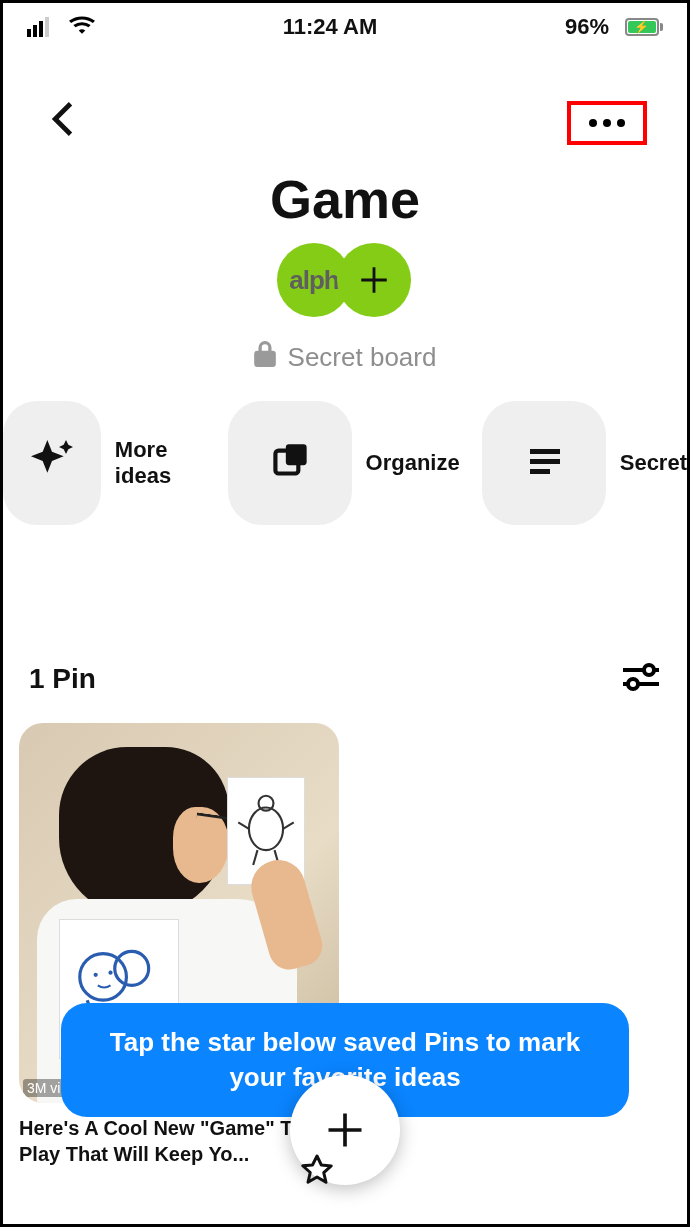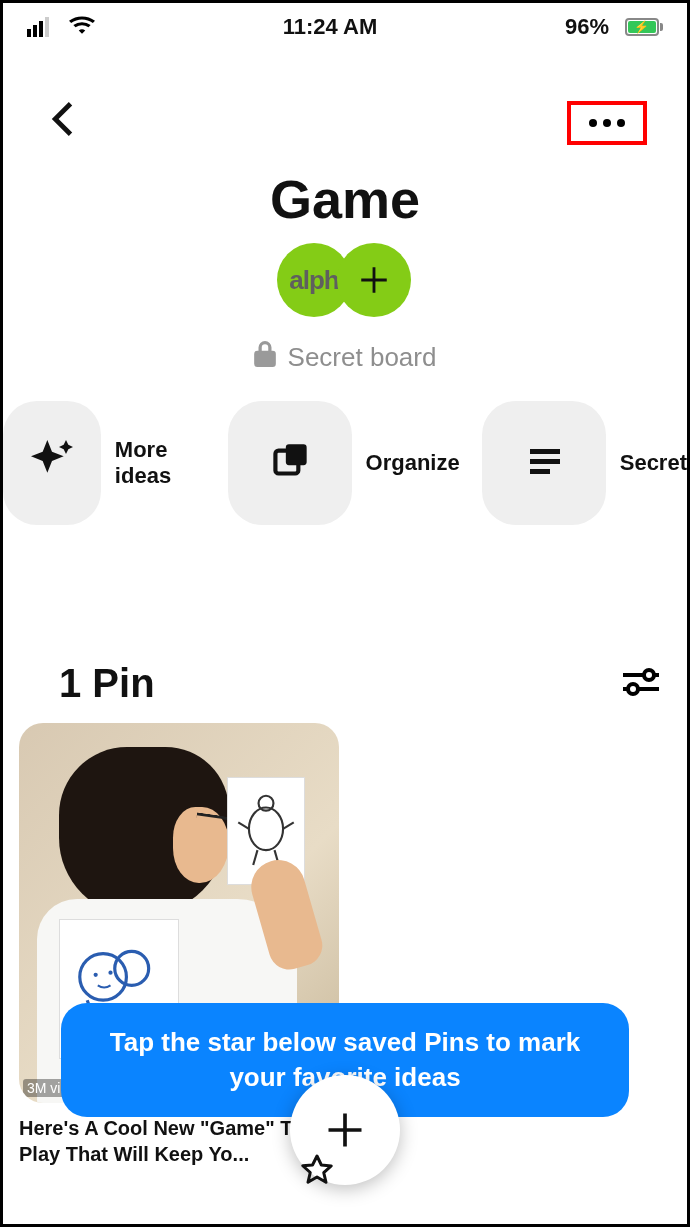--- a/index.html
+++ b/index.html
@@ -42,21 +42,21 @@
   .secret { position:absolute; top:338px; left:0; right:0; display:flex; gap:12px; justify-content:center; align-items:center; color:#8e8e8e; font-size:26px; }
 
   
   .tiles { position:absolute; top:398px; left:0; right:0; display:flex; justify-content:center; gap:22px; }
   .tile { display:flex; flex-direction:row; align-items:center; gap:14px; }
   .tile-btn { width:124px; height:124px; border-radius:34px; background:#efefef; display:flex; align-items:center; justify-content:center; }
   .tile-label { font-size:22px; font-weight:600; }
 
   
   .section { position:absolute; top:658px; left:0; right:0; display:flex; justify-content:space-between; align-items:center; padding: 0 26px; }
-  .section-title { font-size:40px; font-weight:800;margin-left:30px; }
+  .section-title { font-size:28px; font-weight:800; }
 
   
   .pin { position:absolute; top:720px; left:16px; width:320px; }
   .pin-img { width:320px; height:380px; border-radius:24px; background: linear-gradient(135deg,#d8c9b2 0%, #e8dcc6 60%, #c8b89a 100%); position:relative; overflow:hidden; }
   .pin-views { position:absolute; left:4px; bottom:6px; font-size:14px; color:#fff; background:rgba(0,0,0,.35); padding:1px 4px; border-radius:3px;}
   .hair { position:absolute; top:24px; left:40px; width:170px; height:170px; background:#1e1510; border-radius: 60% 56% 80% 70% / 60% 56% 80% 70%; }
   .face { position:absolute; top:84px; left:154px; width:56px; height:76px; background:#e8b98f; border-radius: 40% 48% 52% 46%; }
   .glasses { position:absolute; top:92px; left:176px; width:42px; height:24px; border-top:3px solid #222; border-right:3px solid #222; border-radius: 0 40% 0 0; transform: rotate(8deg);}
   .shirt { position:absolute; top:176px; left:18px; width:260px; height:220px; background:#f7f7f5; border-radius: 40px 60px 20px 20px; }
   .back-paper { position:absolute; top:196px; left:40px; width:120px; height:140px; background:#fff; border:1px solid #ddd; }

